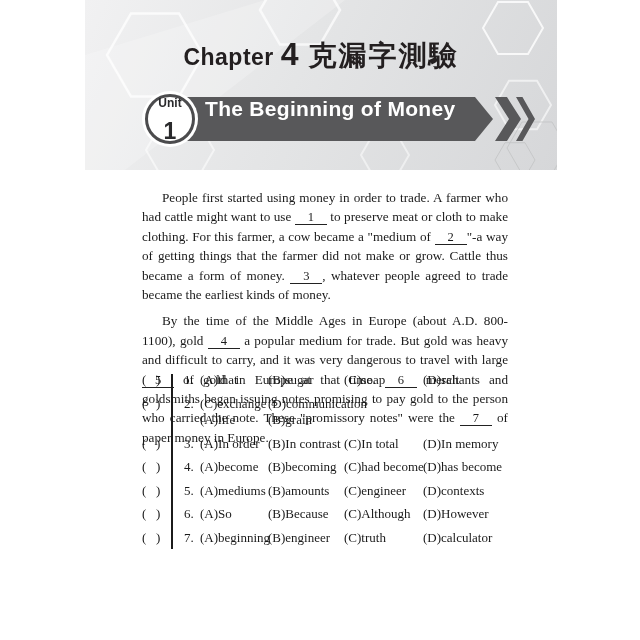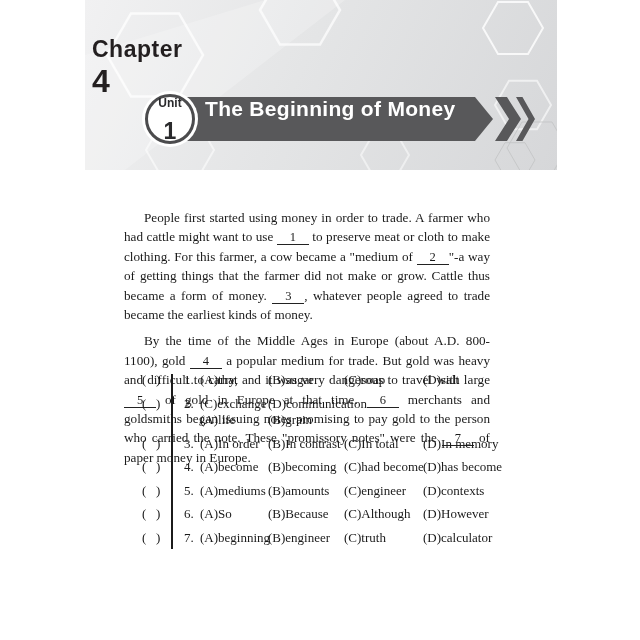--- a/index.html
+++ b/index.html
@@ -10,21 +10,21 @@
   
   .header{
     position:absolute;left:85px;top:0;width:472px;height:170px;
     background:linear-gradient(115deg,#f1f1f2 0%,#e4e5e6 45%,#d6d7d9 100%);
     overflow:hidden;
   }
   .hex-svg{position:absolute;left:0;top:0;width:472px;height:170px;}
   .chapter-title{
     position:absolute;top:36px;left:0;width:100%;
     display:flex;justify-content:center;align-items:baseline;
-    font-family:"Liberation Sans", sans-serif;font-weight:bold;color:#231f20;flex-direction:column;
+    font-family:"Liberation Sans", sans-serif;font-weight:bold;color:#231f20;
   }
   .ch-label{font-size:23px;letter-spacing:0.5px;}
   .ch-num{font-size:32px;margin:0 10px 0 7px;}
   .ch-zh{font-size:28px;letter-spacing:2px;}
   
   .unit-banner{position:absolute;top:97px;left:68px;height:44px;width:400px;}
   .banner-bar{
     position:absolute;left:0;top:0;width:340px;height:44px;background:#58585a;
     border-radius:22px 0 0 22px;
     clip-path:polygon(0 0, calc(100% - 18px) 0, 100% 50%, calc(100% - 18px) 100%, 0 100%);
@@ -41,22 +41,22 @@
     position:absolute;left:-8px;top:-3px;width:50px;height:50px;box-sizing:border-box;
     background:#fff;border:3px solid #4b4b4d;border-radius:50%;
     box-shadow:0 0 0 3px #ffffff;
     display:flex;flex-direction:column;align-items:center;justify-content:center;
     font-family:"Liberation Sans", sans-serif;font-weight:bold;color:#2a2a2c;gap:12px;
   }
   .unit-label{font-size:12px;line-height:12px;}
   .unit-num{font-size:23px;line-height:21px;}
   
   .passage{
-    position:absolute;left:124px;top:188px;width:366px;
-    font-size:13.2px;line-height:19.4px;text-align:justify;margin-top:20px;
+    position:absolute;left:142px;top:188px;width:366px;
+    font-size:13.2px;line-height:19.4px;text-align:justify;
   }
   .passage p{margin:0;text-indent:20px;}
   .passage p + p{margin-top:7px;}
   .blank{
     display:inline-block;text-indent:0;min-width:32px;box-sizing:border-box;
     border-bottom:1.2px solid #222;padding:0 10px;
     font-size:12.5px;line-height:14px;text-align:center;
   }
   
   .questions{position:absolute;left:142px;top:372px;width:372px;font-size:13px;line-height:16.5px;}
@@ -82,20 +82,21 @@
     <polygon points="410,105 424,80.8 452,80.8 466,105 452,129.2 424,129.2" fill="none" stroke="#ffffff" stroke-width="2" opacity="0.6"></polygon>
     <polygon points="276,155 288,134.2 312,134.2 324,155 312,175.8 288,175.8" fill="none" stroke="#ffffff" stroke-width="2" opacity="0.5"></polygon>
     <polygon points="61,150 78,120.6 112,120.6 129,150 112,179.4 78,179.4" fill="none" stroke="#ffffff" stroke-width="2" opacity="0.55"></polygon>
     <polygon points="422,148 437,122 467,122 482,148 467,174 437,174" fill="none" stroke="#c4c5c7" stroke-width="1" opacity="0.9"></polygon>
     <polygon points="410,160 420,142.7 440,142.7 450,160 440,177.3 420,177.3" fill="none" stroke="#c4c5c7" stroke-width="1" opacity="0.9"></polygon>
   </svg>
 
   <div class="chapter-title">
     <span class="ch-label">Chapter</span>
     <span class="ch-num">4</span>
+    <span class="ch-zh">克漏字測驗</span>
   </div>
 
   <div class="unit-banner">
     <div class="banner-bar">
       <span class="banner-title">The Beginning of Money</span>
     </div>
     <div class="chev chev1"></div>
     <div class="chev chev2"></div>
     <div class="unit-circle">
       <span class="unit-label">Unit</span>

